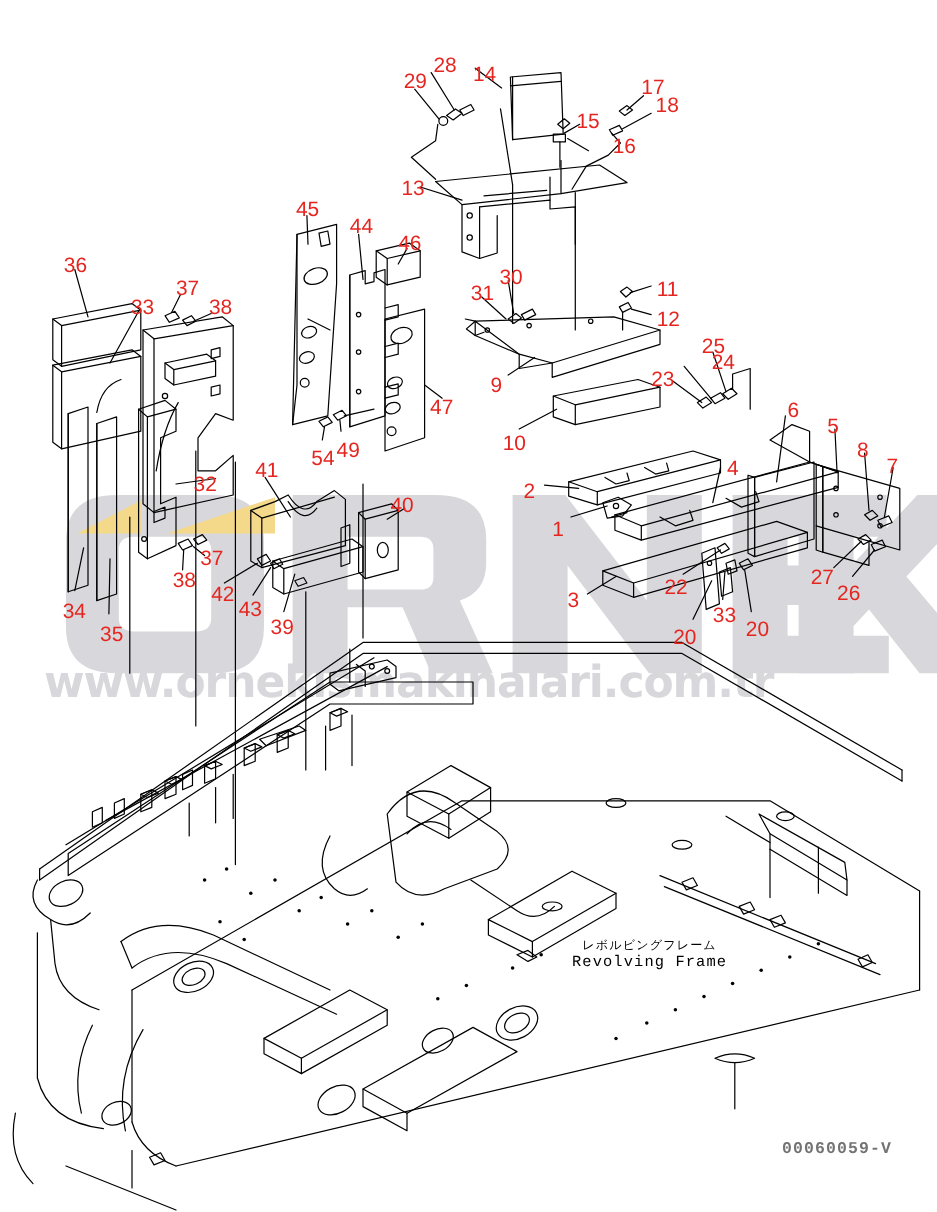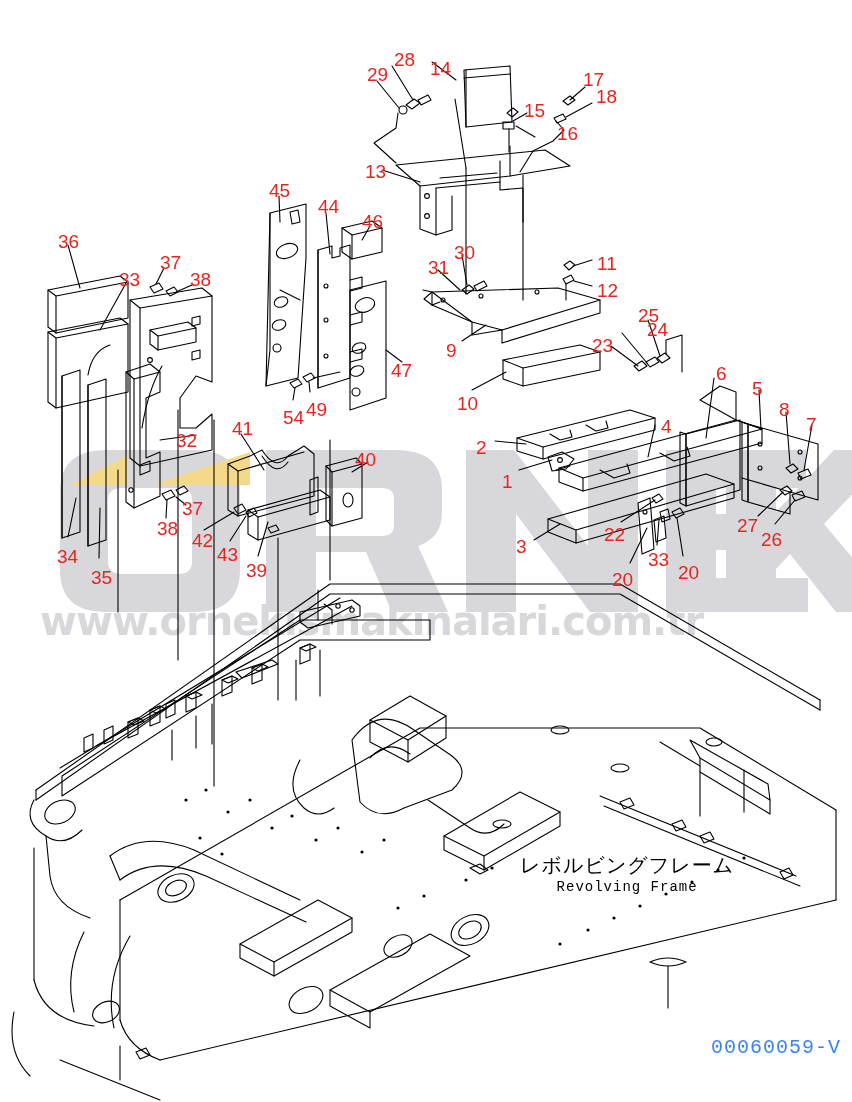--- a/index.html
+++ b/index.html
@@ -3,24 +3,24 @@
 <meta charset="utf-8">
 <style>
   html,body{margin:0;padding:0;background:#ffffff;}
   body{width:852px;height:1102px;overflow:hidden;
        font-family:"Liberation Sans","DejaVu Sans",sans-serif;}
   #sheet{position:relative;width:852px;height:1102px;background:#fff;}
   #sheet svg.layer{position:absolute;left:0;top:0;width:852px;height:1102px;}
   #wm{position:absolute;left:0;top:0;width:852px;height:1102px;pointer-events:none;}
   .callout{position:absolute;color:#e5251f;font-size:19px;line-height:19px;
            font-family:"Liberation Sans","DejaVu Sans",sans-serif;white-space:nowrap;}
-  .drawno{position:absolute;color:#3b82f6;font-size:20px;letter-spacing:1px;
-          font-family:"Liberation Mono","DejaVu Sans Mono",monospace;}
+  .drawno{position:absolute;color:#737373;font-size:15px;letter-spacing:1px;
+          font-family:"Liberation Mono","DejaVu Sans Mono",monospace;font-weight:bold;}
   .jplabel{position:absolute;color:#000;text-align:center;white-space:nowrap;}
-  .jplabel .jp{font-size:20px;font-family:"DejaVu Sans",sans-serif;letter-spacing:1px;display:block;}
+  .jplabel .jp{font-size:11px;font-family:"DejaVu Sans",sans-serif;letter-spacing:1px;display:block;}
   .jplabel .en{font-size:14px;font-family:"Liberation Mono","DejaVu Sans Mono",monospace;letter-spacing:1px;display:block;}
   .wmurl{position:absolute;font-weight:bold;color:#d8d8dc;font-size:40px;letter-spacing:-1px;
          font-family:"DejaVu Sans",sans-serif;white-space:nowrap;}
 </style>
 </head>
 <body>
 
 <div id="sheet">
 
   <div id="wm">

